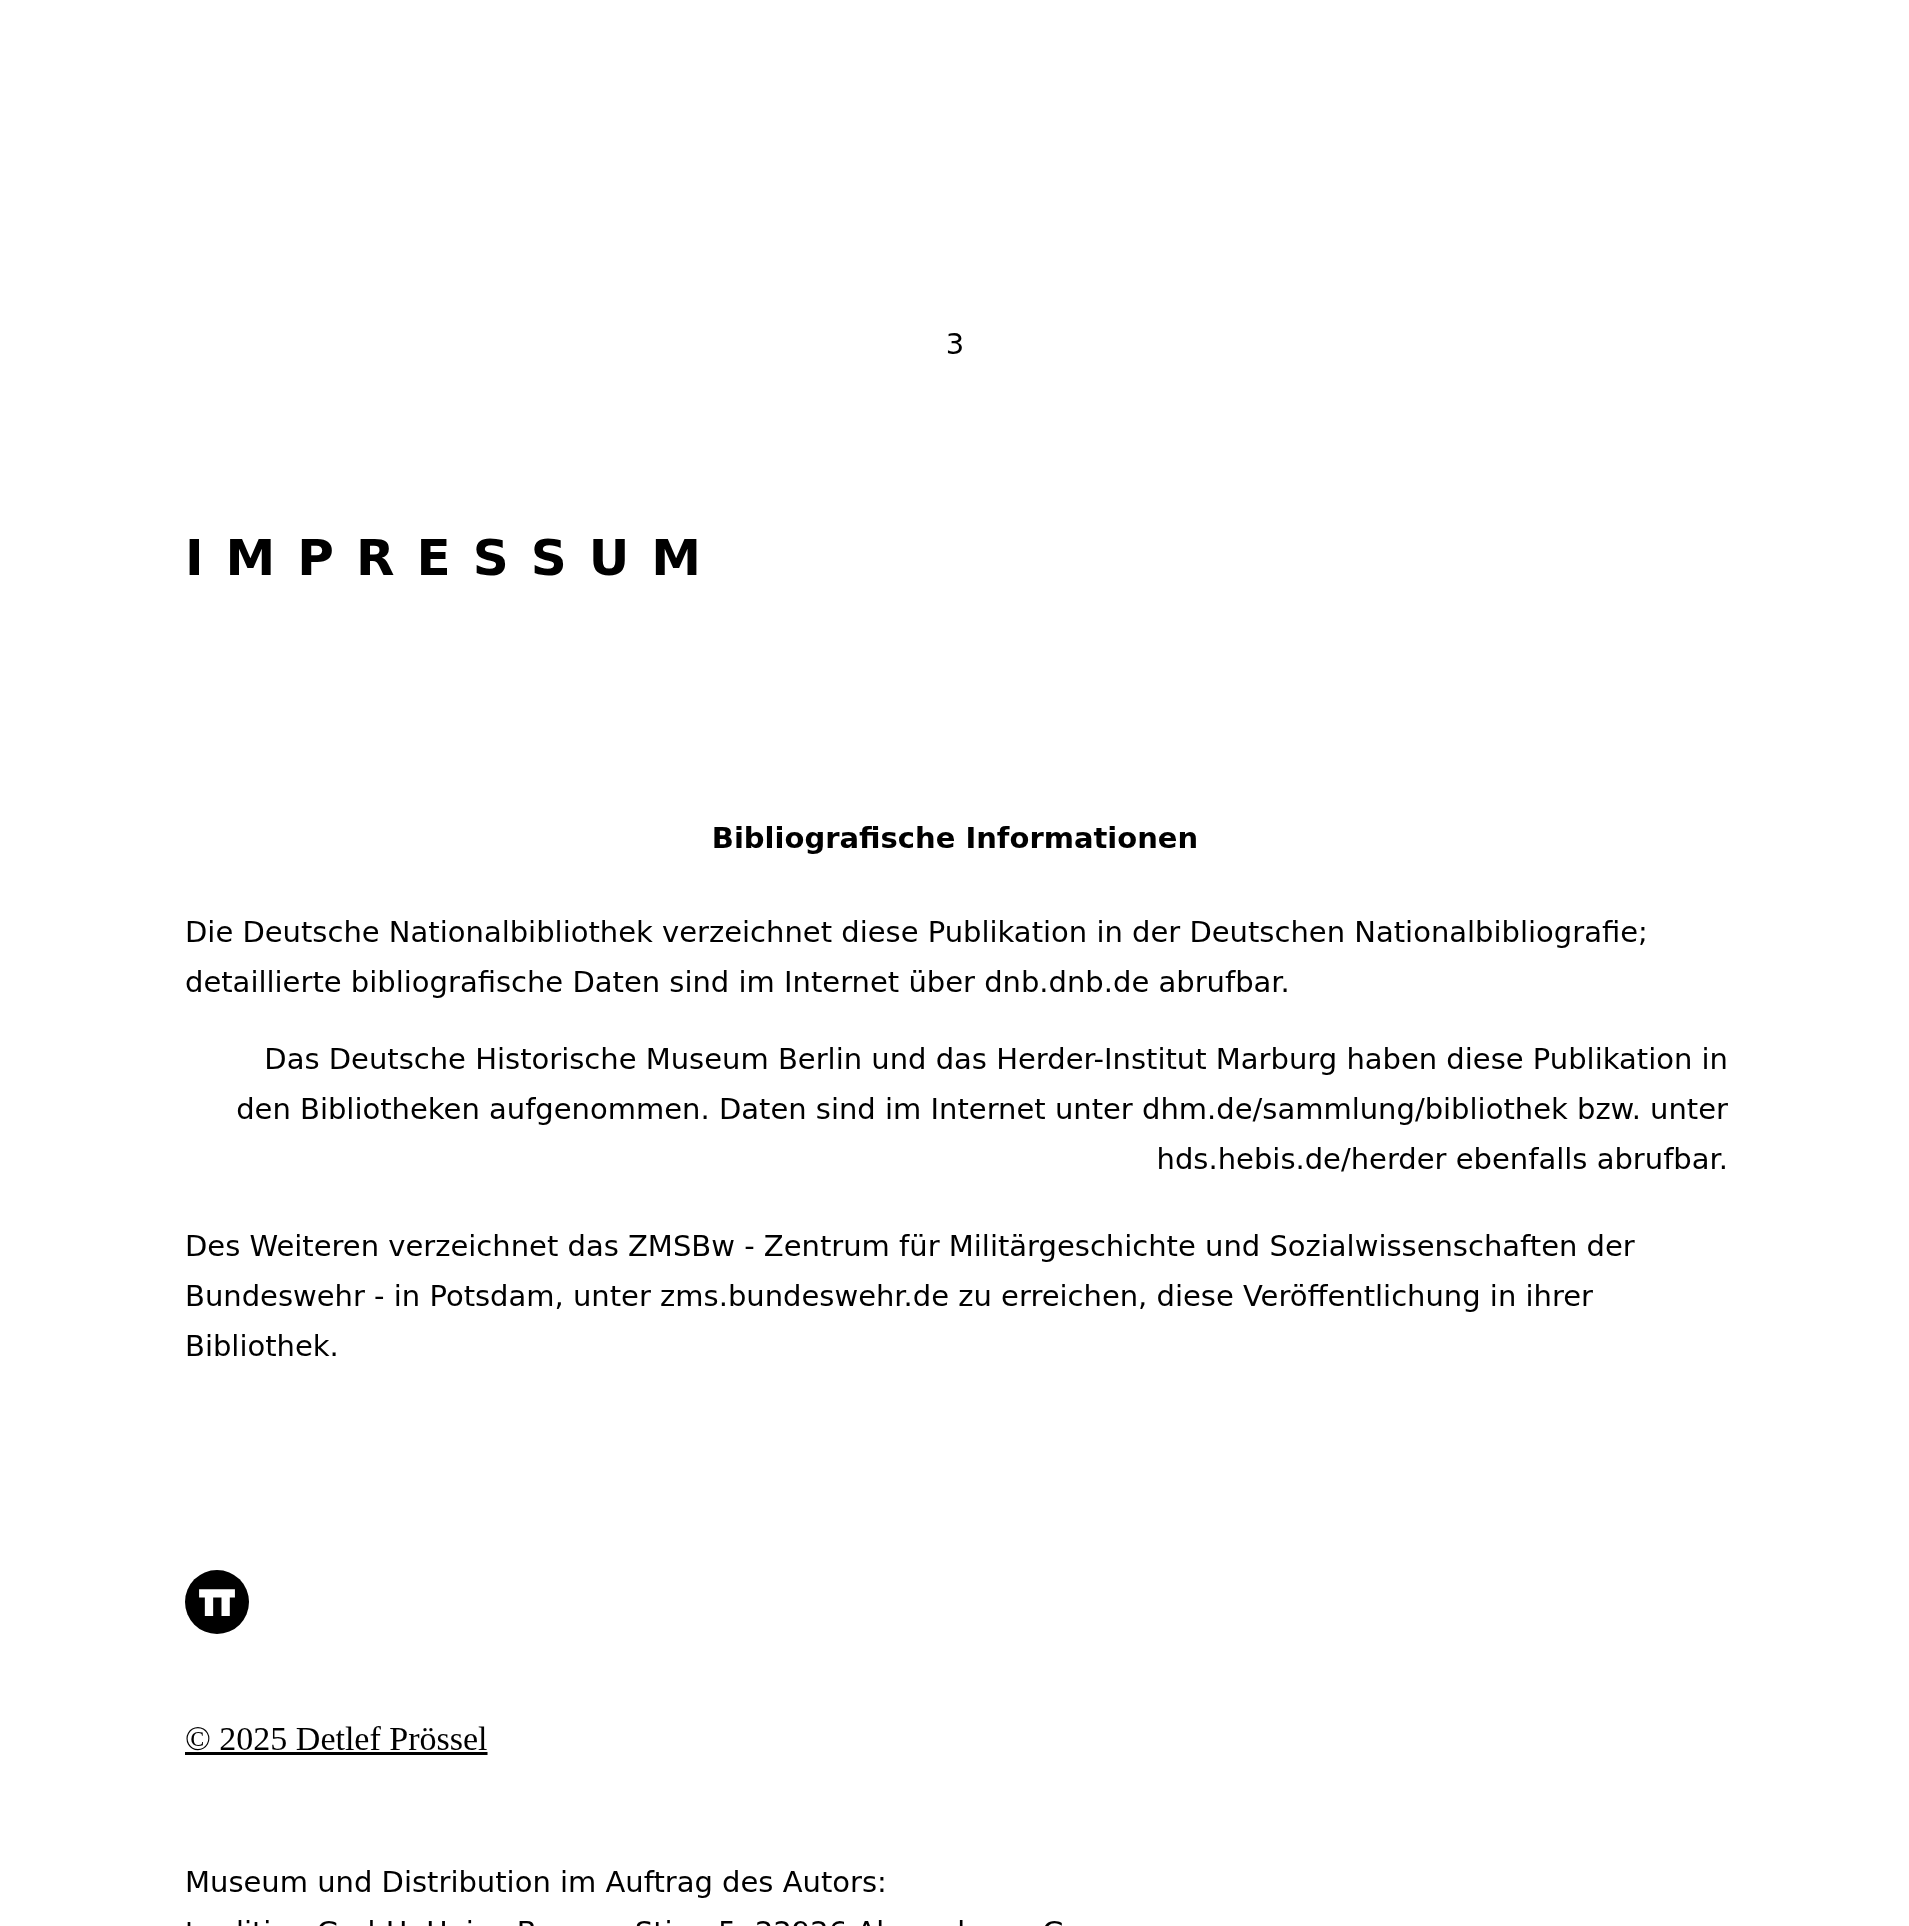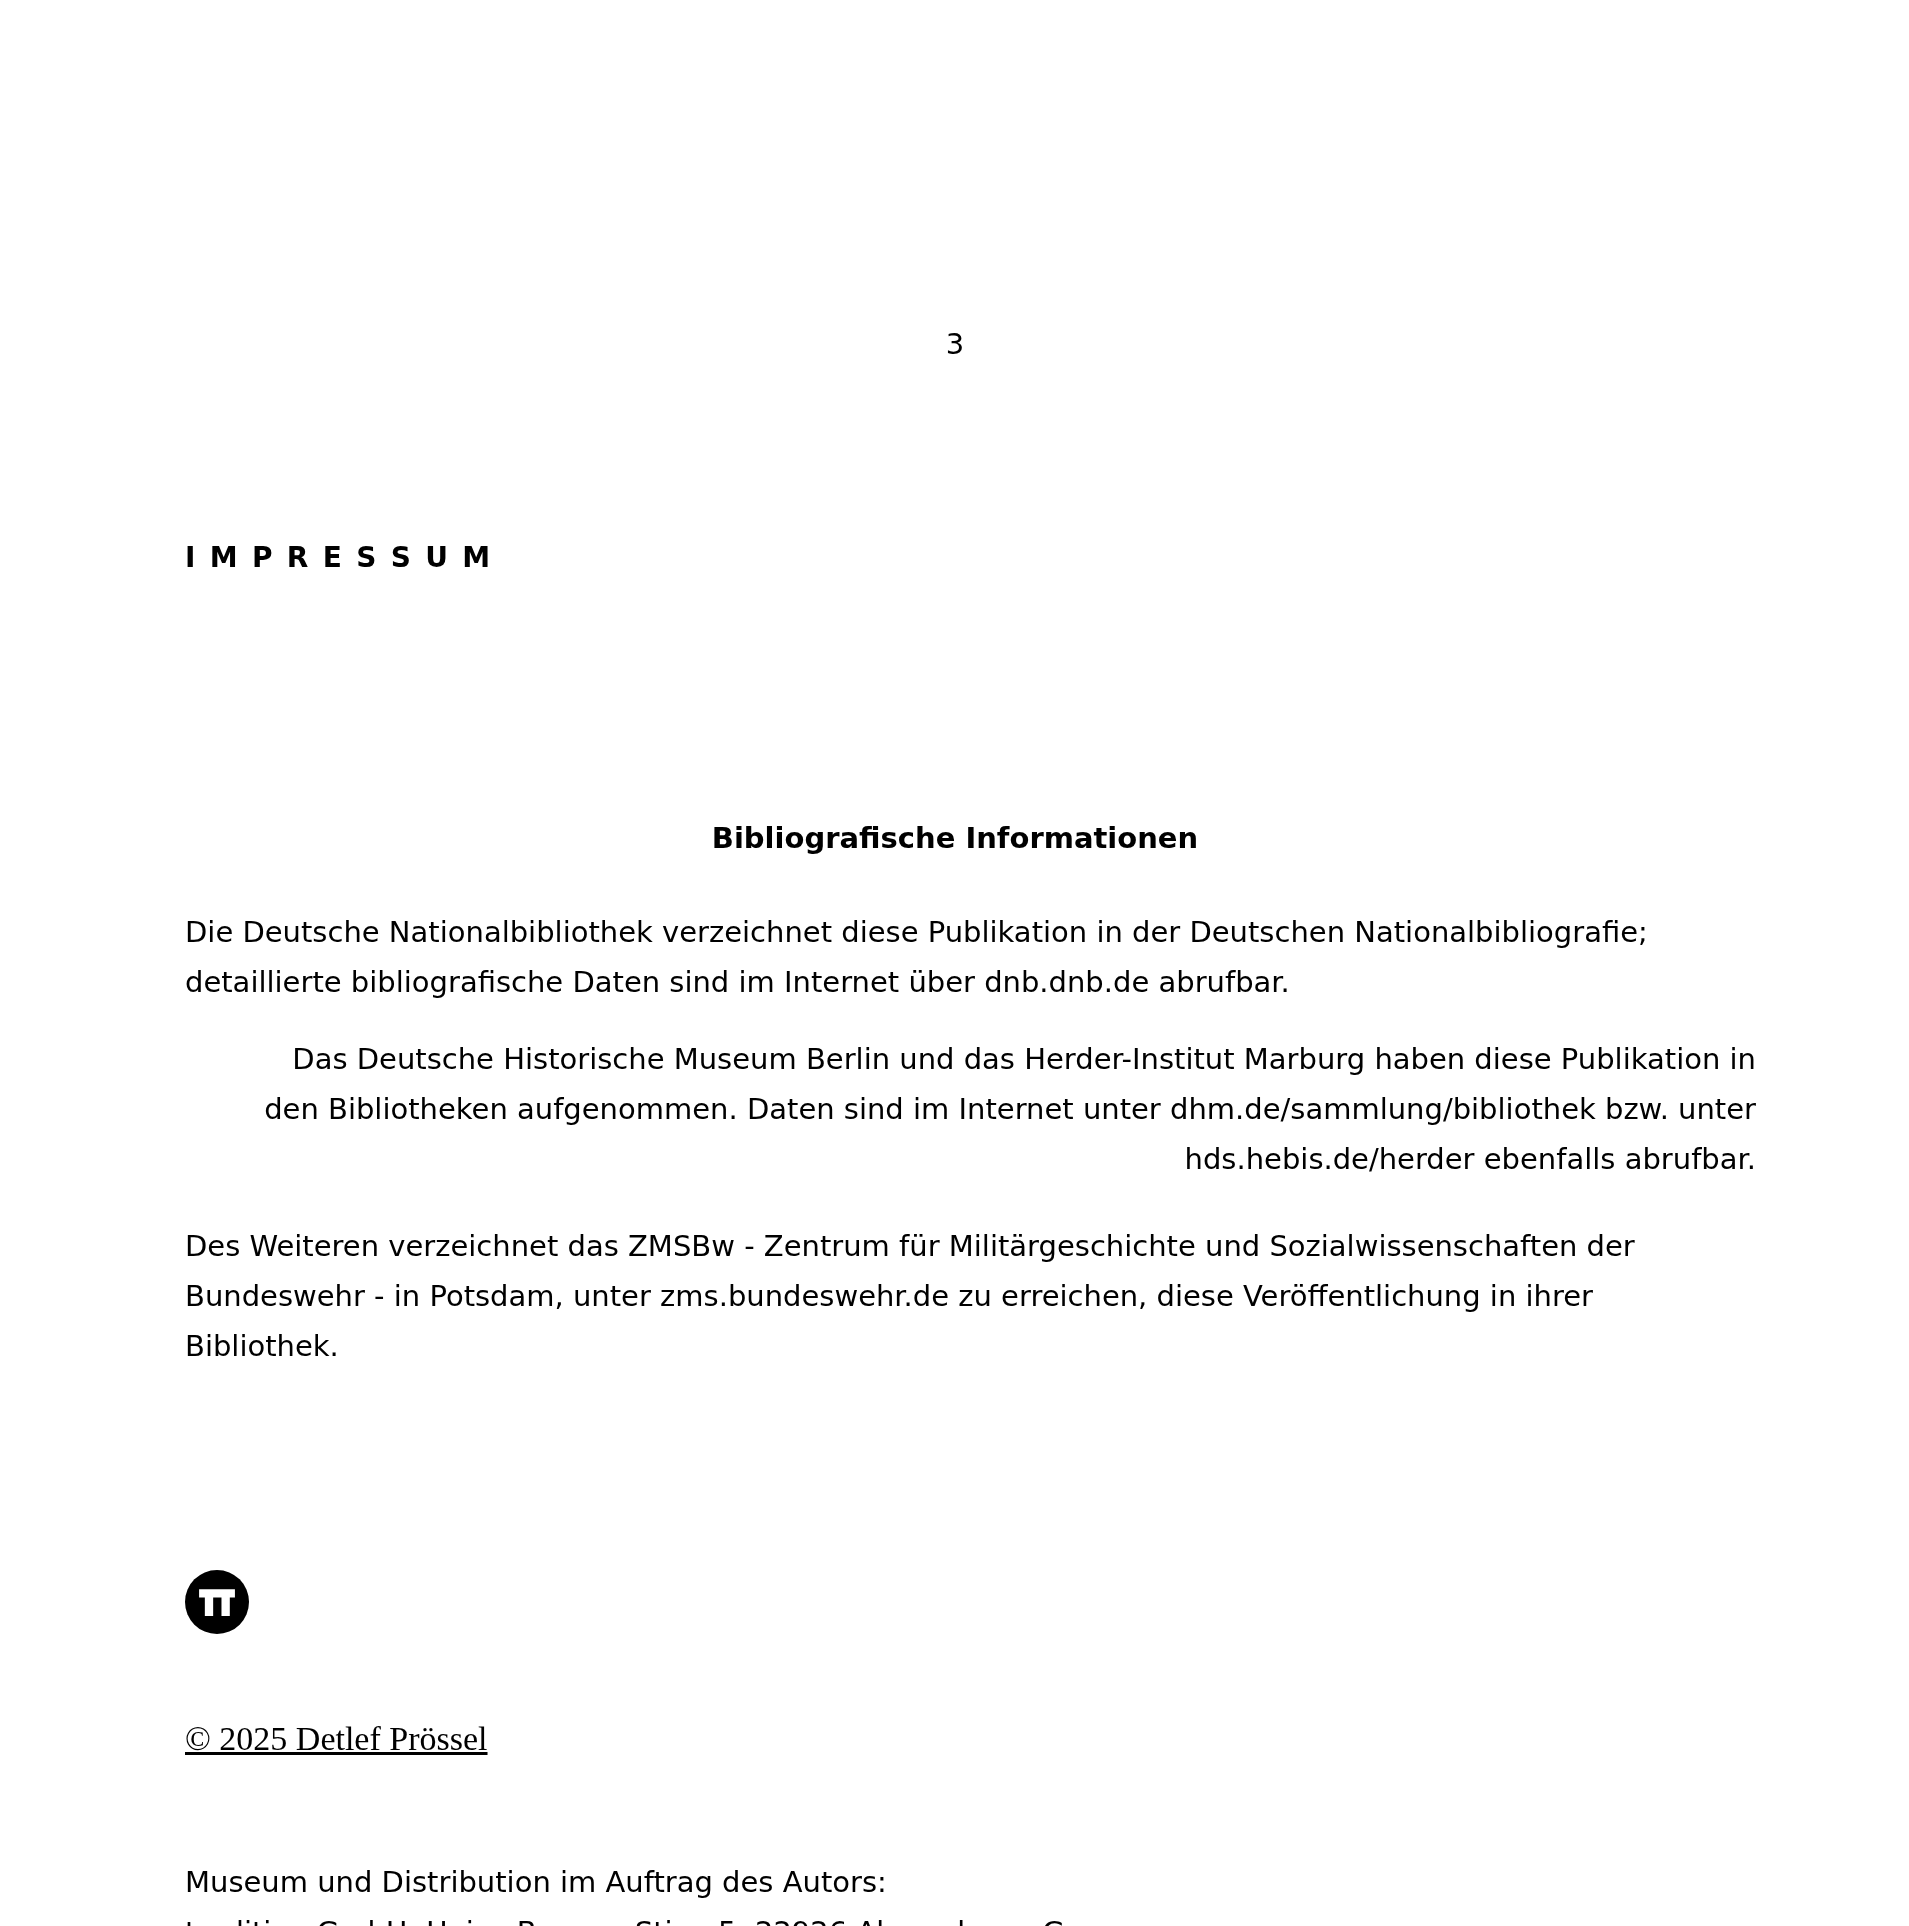--- a/index.html
+++ b/index.html
@@ -25,40 +25,40 @@
     left: 0;
     width: 100%;
     text-align: center;
     font-size: 29px;
     line-height: 35px;
   }
   .imprint-title {
     position: absolute;
     top: 537px;
     left: 185px;
-    font-size: 28px;
+    font-size: 50px;
     font-weight: bold;
     letter-spacing: 2.3px;
     line-height: 42px;
     white-space: nowrap;
   }
   .section-heading {
     position: absolute;
     top: 819px;
     left: 0;
     width: 100%;
     text-align: center;
     font-size: 29px;
     font-weight: bold;
     line-height: 39px;
   }
   .text-block {
     position: absolute;
     left: 185px;
-    right: 154px;
+    right: 182px;
   }
   .text-block .line {
     font-size: 29px;
     line-height: 50px;
     white-space: nowrap;
   }
   .para-1 { top: 907px; }
   .para-2 { top: 1034px; text-align: right; }
   .para-3 { top: 1221px; }
   .logo-row {

